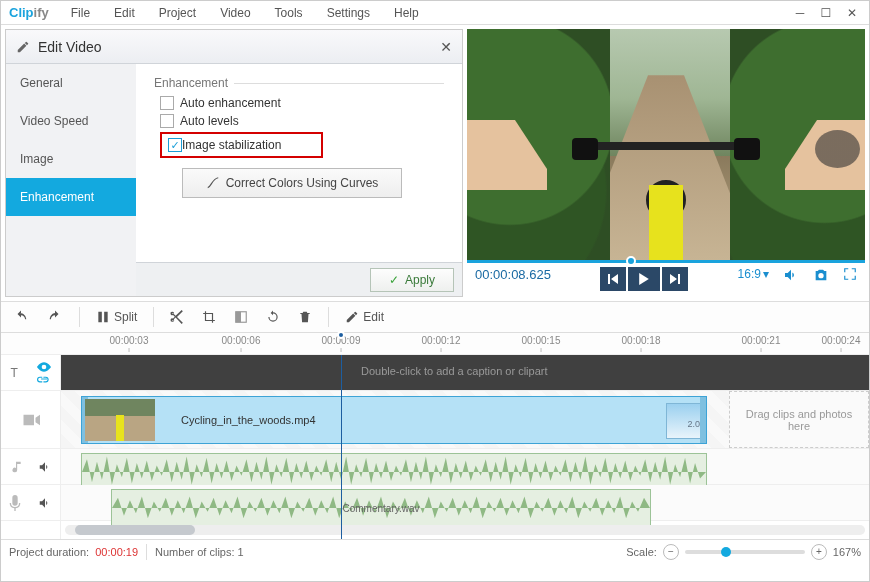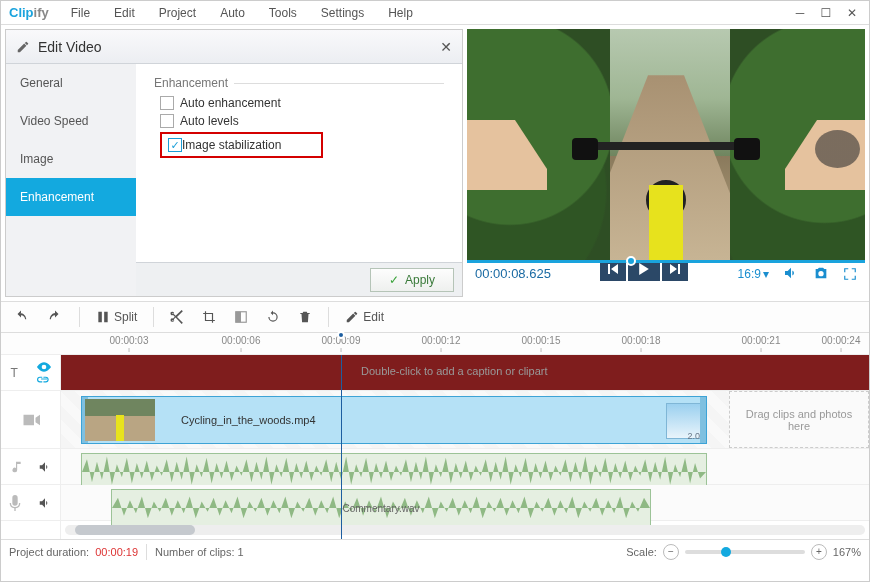--- a/index.html
+++ b/index.html
@@ -52,21 +52,21 @@
 .bar { position:absolute; left:50%; bottom:110px; transform:translateX(-50%); width:160px; height:8px; background:#222; border-radius:4px; }
 .grip-l, .grip-r { position:absolute; bottom:100px; width:26px; height:22px; background:#111; border-radius:4px; }
 .grip-l { left: calc(50% - 94px); }
 .grip-r { left: calc(50% + 68px); }
 .arm { position:absolute; bottom:70px; width:80px; height:70px; background:#e5c29e; }
 .arm.left { left:0; clip-path: polygon(0 0, 60% 0, 100% 70%, 100% 100%, 0 100%); }
 .arm.right { right:0; clip-path: polygon(40% 0, 100% 0, 100% 100%, 0 100%, 0 70%); }
 .tat { position:absolute; right:5px; bottom:92px; width:45px; height:38px; background: radial-gradient(circle at 50% 50%, #333 0 80%, transparent 81%); opacity:0.6; border-radius:50%;}
 .scrub-line { height: 3px; background: #1aa3dd; position: relative; }
 .scrub-handle { position: absolute; left: 40%; top: -4px; width: 10px; height: 10px; border-radius: 50%; background: #1aa3dd; border: 2px solid #fff; }
-.preview-controls { height: 34px; display: flex; align-items: flex-end; padding: 16px 8px; gap: 6px; }
+.preview-controls { height: 34px; display: flex; align-items: flex-start; padding: 4px 8px; gap: 6px; }
 .timecode { color: #1a6aa3; font-size: 13px; margin-right: auto; }
 .play-group { display: flex; gap: 2px; }
 .pbtn { width: 26px; height: 24px; background: #2b4867; color: #fff; display: flex; align-items: center; justify-content: center; cursor: pointer; }
 .pbtn.play { width: 32px; }
 .aspect { margin-left: auto; color: #1a8ecf; cursor: pointer; display: flex; align-items: center; gap: 2px; }
 .ctl-icon { color: #1a8ecf; margin-left: 8px; cursor: pointer; }
 
 
 .toolbar { height: 32px; display: flex; align-items: center; border-top: 1px solid #ddd; border-bottom: 1px solid #ddd; padding: 0 6px; gap: 6px; background:#fdfdfd; }
 .tbtn { height: 24px; min-width: 24px; padding: 0 6px; display: flex; align-items: center; justify-content: center; gap: 4px; cursor: pointer; color: #555; border-radius:2px; }
@@ -82,33 +82,33 @@
 .tick::before { content:""; position:absolute; left:50%; bottom:-6px; width:1px; height:4px; background:#bbb; }
 .tracks-wrap { flex: 1; display: flex; position: relative; }
 .tracks-col { width: 60px; display: flex; flex-direction: column; border-right: 1px solid #eee; }
 .track-head { display: flex; align-items: center; justify-content: space-around; color: #777; border-bottom: 1px solid #eee; }
 .th-caption { height: 36px; }
 .th-video { height: 58px; }
 .th-audio1 { height: 36px; }
 .th-audio2 { height: 36px; }
 .tracks-area { flex: 1; position: relative; overflow: hidden; }
 .track-row { position: relative; border-bottom: 1px solid #eee; background:#fbfbfb; }
-.track-row.caption { height: 36px; background: #7f1d1d; }
+.track-row.caption { height: 36px; background: #404040; }
 .track-row.video { height: 58px; background: repeating-linear-gradient(45deg,#f5f5f5,#f5f5f5 10px,#f9f9f9 10px,#f9f9f9 20px); }
 .track-row.audio { height: 36px; }
 .caption-msg { position:absolute; left:300px; top:10px; color:#999; font-size:11px; }
 .clip-video { position: absolute; left: 20px; top: 5px; height: 48px; width: 626px; background: #b5e1f6; border: 1px solid #3da3d6; display: flex; align-items: center; }
 .clip-video .thumb { width: 70px; height: 42px; margin-left: 3px; background: linear-gradient(#6f855f 40%, #b9a583 40%); position:relative; overflow:hidden; }
 .clip-video .thumb::after { content:""; position:absolute; left:50%; bottom:0; width:8px; height:26px; background:#e7e21d; transform:translateX(-50%);}
 .clip-video .name { margin-left: 26px; font-size: 11px; color: #333; }
 .clip-video .handle { position:absolute; width:6px; top:0; bottom:0; background:#7fc0e0; }
 .clip-video .handle.l { left:0; }
 .clip-video .handle.r { right:0; }
 .clip-end-thumb { position:absolute; right:4px; top:6px; width:36px; height:36px; background:linear-gradient(#9bd0ef,#e8f4fb); border:1px solid #7fb6d6; }
-.clip-end-lbl { position:absolute; right:6px; bottom:2px; font-size:9px; color:#678; }
+.clip-end-lbl { position:absolute; right:6px; bottom:14px; font-size:9px; color:#678; }
 .drop-hint { position:absolute; right:0; top:0; bottom:0; width:140px; border:1px dashed #ccc; display:flex; align-items:center; justify-content:center; text-align:center; color:#999; font-size:11px; padding:0 6px; background:#fafafa;}
 .wave-clip { position:absolute; left:20px; top:4px; height:38px; width:626px; background:#e5efe1; border:1px solid #9cc397; overflow:hidden; }
 .wave-svg { width:100%; height:100%; }
 .wave-name { position:absolute; left:50%; top:50%; transform:translate(-50%,-50%); font-size:10px; color:#666; pointer-events:none; }
 .scrollbar { height: 18px; display:flex; align-items:center; padding:0 4px;}
 .sb-track { width:100%; height:10px; background:#eee; border-radius:5px; position:relative;}
 .sb-thumb { position:absolute; left:10px; width:120px; height:10px; background:#c5c9ce; border-radius:5px;}
 .playhead { position:absolute; left:280px; top:0; bottom:0; width:1px; background:#1d5ea0; z-index:5;}
 .playhead-knob { position:absolute; left:339px; top:-2px; width:8px; height:8px; background:#1d5ea0; border-radius:50%; transform:translateX(-50%); border:2px solid #fff; z-index:6;}
 
@@ -123,21 +123,21 @@
 svg { display:block; }
 </style>
 </head>
 <body>
 
 <div class="menubar">
   <span class="logo"><span>Clip</span><span class="ify">ify</span></span>
   <span class="menu-item">File</span>
   <span class="menu-item">Edit</span>
   <span class="menu-item">Project</span>
-  <span class="menu-item">Auto</span>
+  <span class="menu-item">Video</span>
   <span class="menu-item">Tools</span>
   <span class="menu-item">Settings</span>
   <span class="menu-item">Help</span>
   <div class="win-controls">
     <span class="win-btn">─</span>
     <span class="win-btn">☐</span>
     <span class="win-btn">✕</span>
   </div>
 </div>
 
@@ -171,20 +171,26 @@
         </div>
         <div class="chk-row">
           <span class="chk"></span>
           <span>Auto levels</span>
         </div>
         <div class="chk-row">
           <span class="highlight-box">
             <span class="chk checked"></span>
             <span>Image stabilization</span>
           </span>
+        </div>
+        <div class="curves-btn">
+          <svg width="14" height="14" viewBox="0 0 24 24">
+              <path fill="none" stroke="#555" stroke-width="2" d="M3 20c6-1 7-15 18-17"></path>
+            </svg>
+          <span>Correct Colors Using Curves</span>
         </div>
         <div class="apply-row">
           <div class="apply-btn">
             <span class="chk-icn">✓</span>
             <span>Apply</span>
           </div>
         </div>
       </div>
     </div>
   </div>

